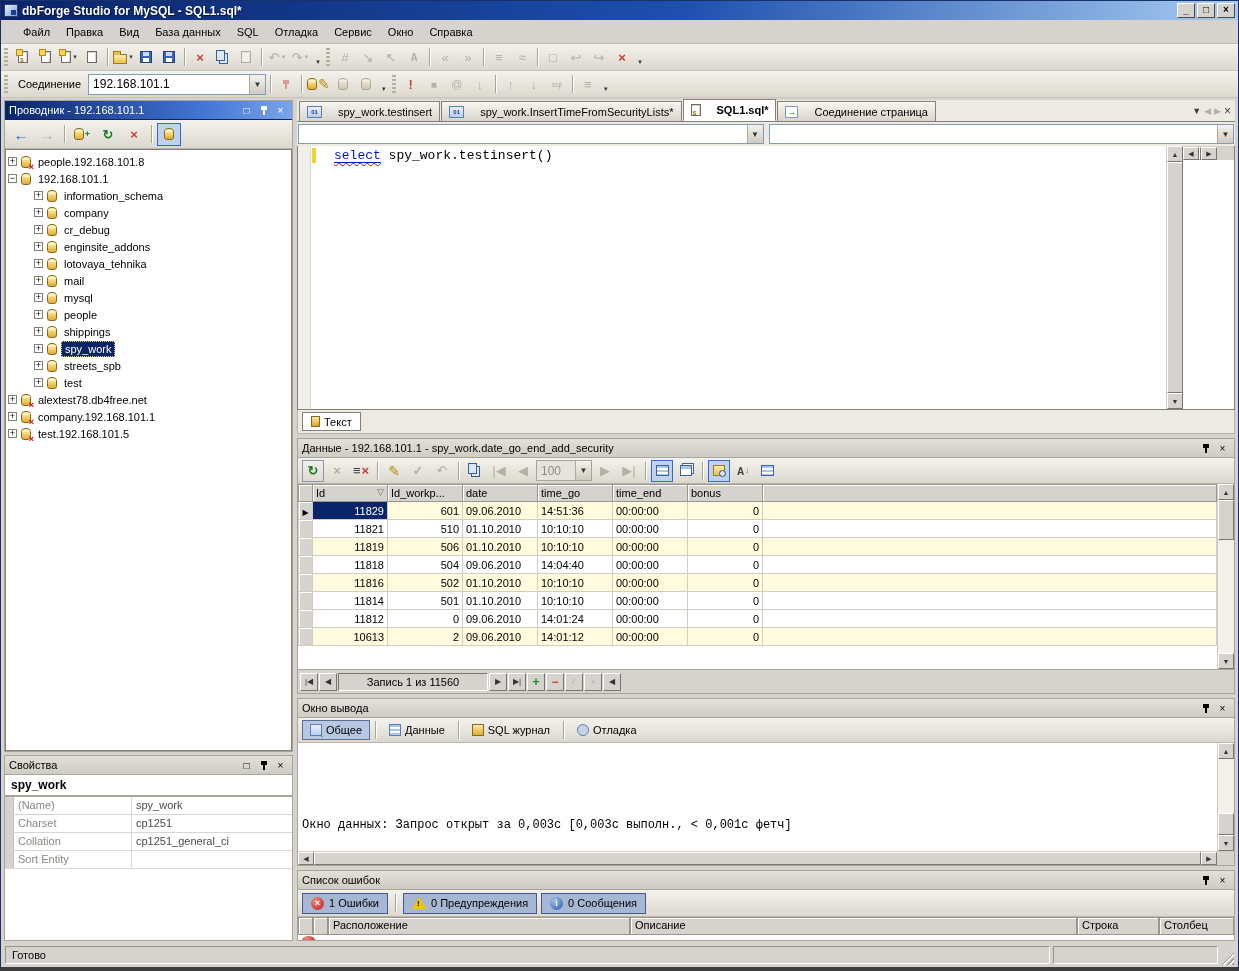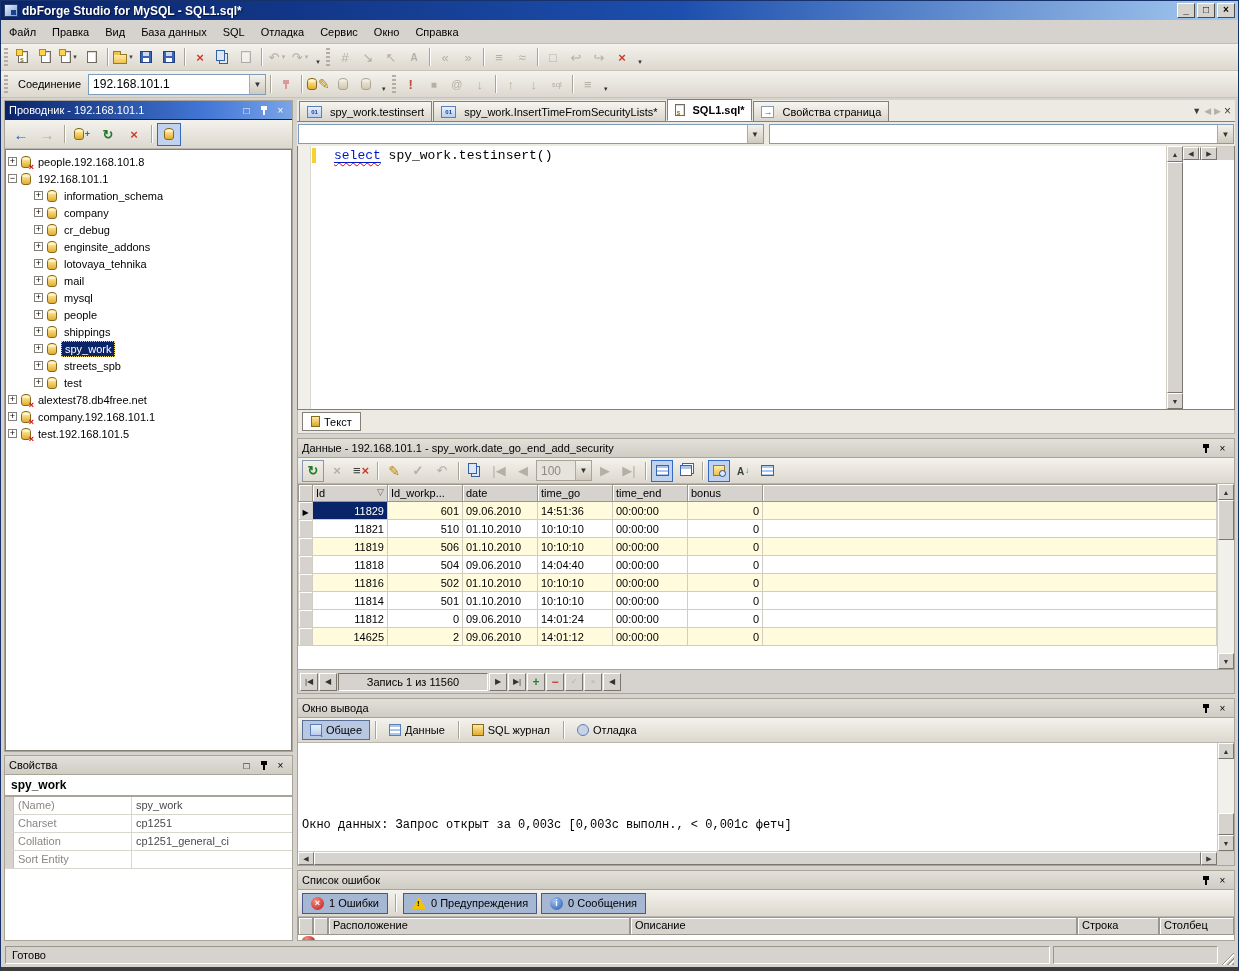--- a/index.html
+++ b/index.html
@@ -9,21 +9,21 @@
 
   
   .titlebar{height:19px;flex:0 0 19px;display:flex;align-items:center;padding:0 3px;background:linear-gradient(90deg,#0a246a 0%,#1d4fae 55%,#a6caf0 100%);color:#fff;}
   .appicon{width:14px;height:13px;margin-right:4px;background:linear-gradient(135deg,#e8eef8,#7aa0d8);border:1px solid #26406e;position:relative;}
   .appicon::after{content:"";position:absolute;right:1px;bottom:1px;width:5px;height:5px;background:#17408f;}
   .wtitle{font-weight:bold;font-size:12px;flex:1;white-space:nowrap;overflow:hidden;text-shadow:1px 1px 1px #00113a;}
   .winbtns{display:flex;gap:2px;}
   .wbtn{width:18px;height:15px;background:#d6d3ce;border:1px solid;border-color:#fff #4e4a45 #4e4a45 #fff;color:#000;font-size:10px;line-height:12px;text-align:center;font-weight:bold;}
 
   
-  .menubar{height:24px;flex:0 0 24px;display:flex;align-items:center;padding-left:0;background:#d6d3ce;border-bottom:1px solid #c0bcb4;}
+  .menubar{height:24px;flex:0 0 24px;display:flex;align-items:center;padding-left:14px;background:#d6d3ce;border-bottom:1px solid #c0bcb4;}
   .mitem{padding:3px 8px;cursor:default;}
 
   
   .toolbar{height:27px;flex:0 0 27px;display:flex;align-items:center;background:linear-gradient(#f4f2ec,#dcd8cf);padding:1px 2px;gap:1px;border-bottom:1px solid #c7c3ba;}
   .grip{width:4px;height:18px;margin:0 3px 0 1px;background:repeating-linear-gradient(180deg,#b3aea2 0 2px,transparent 2px 4px);}
   .tsep{width:1px;height:18px;background:#a9a498;margin:0 3px;box-shadow:1px 0 0 #fff;}
   .tbtn{min-width:22px;height:22px;display:flex;align-items:center;justify-content:center;border:1px solid transparent;background:transparent;color:#3c3c3c;font-size:13px;position:relative;gap:1px;}
   .tbtn.dis{color:#b4b0a6;}
   .tbtn.pressed{border:1px solid #316ac5;background:#c1d2ee;}
   .tbtn .dd{font-size:7px;color:#444;margin-left:1px;}
@@ -105,21 +105,21 @@
   .props{flex:0 0 186px;margin-top:3px;}
   .objname{height:22px;flex:0 0 22px;background:#fff;border-bottom:2px solid #a9a498;display:flex;align-items:center;padding:0 6px;font-weight:bold;font-size:12px;}
   .pgrid{flex:1;background:#fff;overflow:hidden;}
   .prow{height:18px;display:flex;border-bottom:1px solid #d9d6cf;}
   .pmark{flex:0 0 9px;background:#d6d3ce;border-right:1px solid #c4c0b8;}
   .pname{flex:0 0 118px;padding:2px 4px;color:#8a8680;border-right:1px solid #d9d6cf;background:#fff;}
   .pval{flex:1;padding:2px 4px;color:#4a4a4a;}
 
   
   .tabbar{height:22px;flex:0 0 22px;display:flex;align-items:flex-end;background:#eceae3;border-bottom:1px solid #848078;padding-left:2px;}
-  .dtab{height:20px;display:flex;align-items:center;gap:8px;padding:0 7px;border:1px solid #848078;border-bottom:none;background:linear-gradient(#f7f5f0,#d9d5cc);margin-right:1px;white-space:nowrap;}
+  .dtab{height:20px;display:flex;align-items:center;gap:16px;padding:0 7px;border:1px solid #848078;border-bottom:none;background:linear-gradient(#f7f5f0,#d9d5cc);margin-right:1px;white-space:nowrap;}
   .dtab.active{background:#fff;height:22px;font-weight:bold;border-bottom:1px solid #fff;}
   .tabctl{margin-left:auto;display:flex;align-items:center;gap:3px;padding:0 4px 3px 0;color:#3c3c3c;}
   .tabctl span{font-size:9px;}
   .ti-func{width:15px;height:12px;background:linear-gradient(#eaf1fc,#b9cdf0);border:1px solid #5b7fb9;font-size:6px;color:#123d8a;text-align:center;line-height:11px;font-weight:bold;}
   .ti-start{width:13px;height:12px;background:#fff;border:1px solid #7f9db9;color:#1d8a2d;font-weight:bold;font-size:9px;text-align:center;line-height:10px;}
 
   
   .comborow{height:24px;flex:0 0 24px;display:flex;gap:5px;align-items:center;background:#eceae3;padding:1px 1px;}
   .comborow .combo{flex:1;height:20px;}
 
@@ -509,21 +509,21 @@
         <span class="dtab">
             <span class="ti-func">01</span>
             <span>spy_work.InsertTimeFromSecurityLists*</span>
           </span>
         <span class="dtab active">
             <span class="i-doc sql"></span>
             <span>SQL1.sql*</span>
           </span>
         <span class="dtab">
             <span class="ti-start">→</span>
-            <span>Свойства страница</span>
+            <span>Соединение страница</span>
           </span>
         <span class="tabctl">
           <span>▼</span>
           <span style="color:#b4b0a6;">◀</span>
           <span style="color:#b4b0a6;">▶</span>
           <span style="font-size:12px;">×</span>
         </span>
       </div>
 
       <div class="comborow">
@@ -703,21 +703,21 @@
               <td class="num">11812</td>
               <td class="num">0</td>
               <td>09.06.2010</td>
               <td>14:01:24</td>
               <td>00:00:00</td>
               <td class="num">0</td>
               <td></td>
             </tr>
             <tr class="cream">
               <td class="selrow"></td>
-              <td class="num">14625</td>
+              <td class="num">10613</td>
               <td class="num">2</td>
               <td>09.06.2010</td>
               <td>14:01:12</td>
               <td>00:00:00</td>
               <td class="num">0</td>
               <td></td>
             </tr>
           </tbody>
             </table>
           <div class="vscroll">

